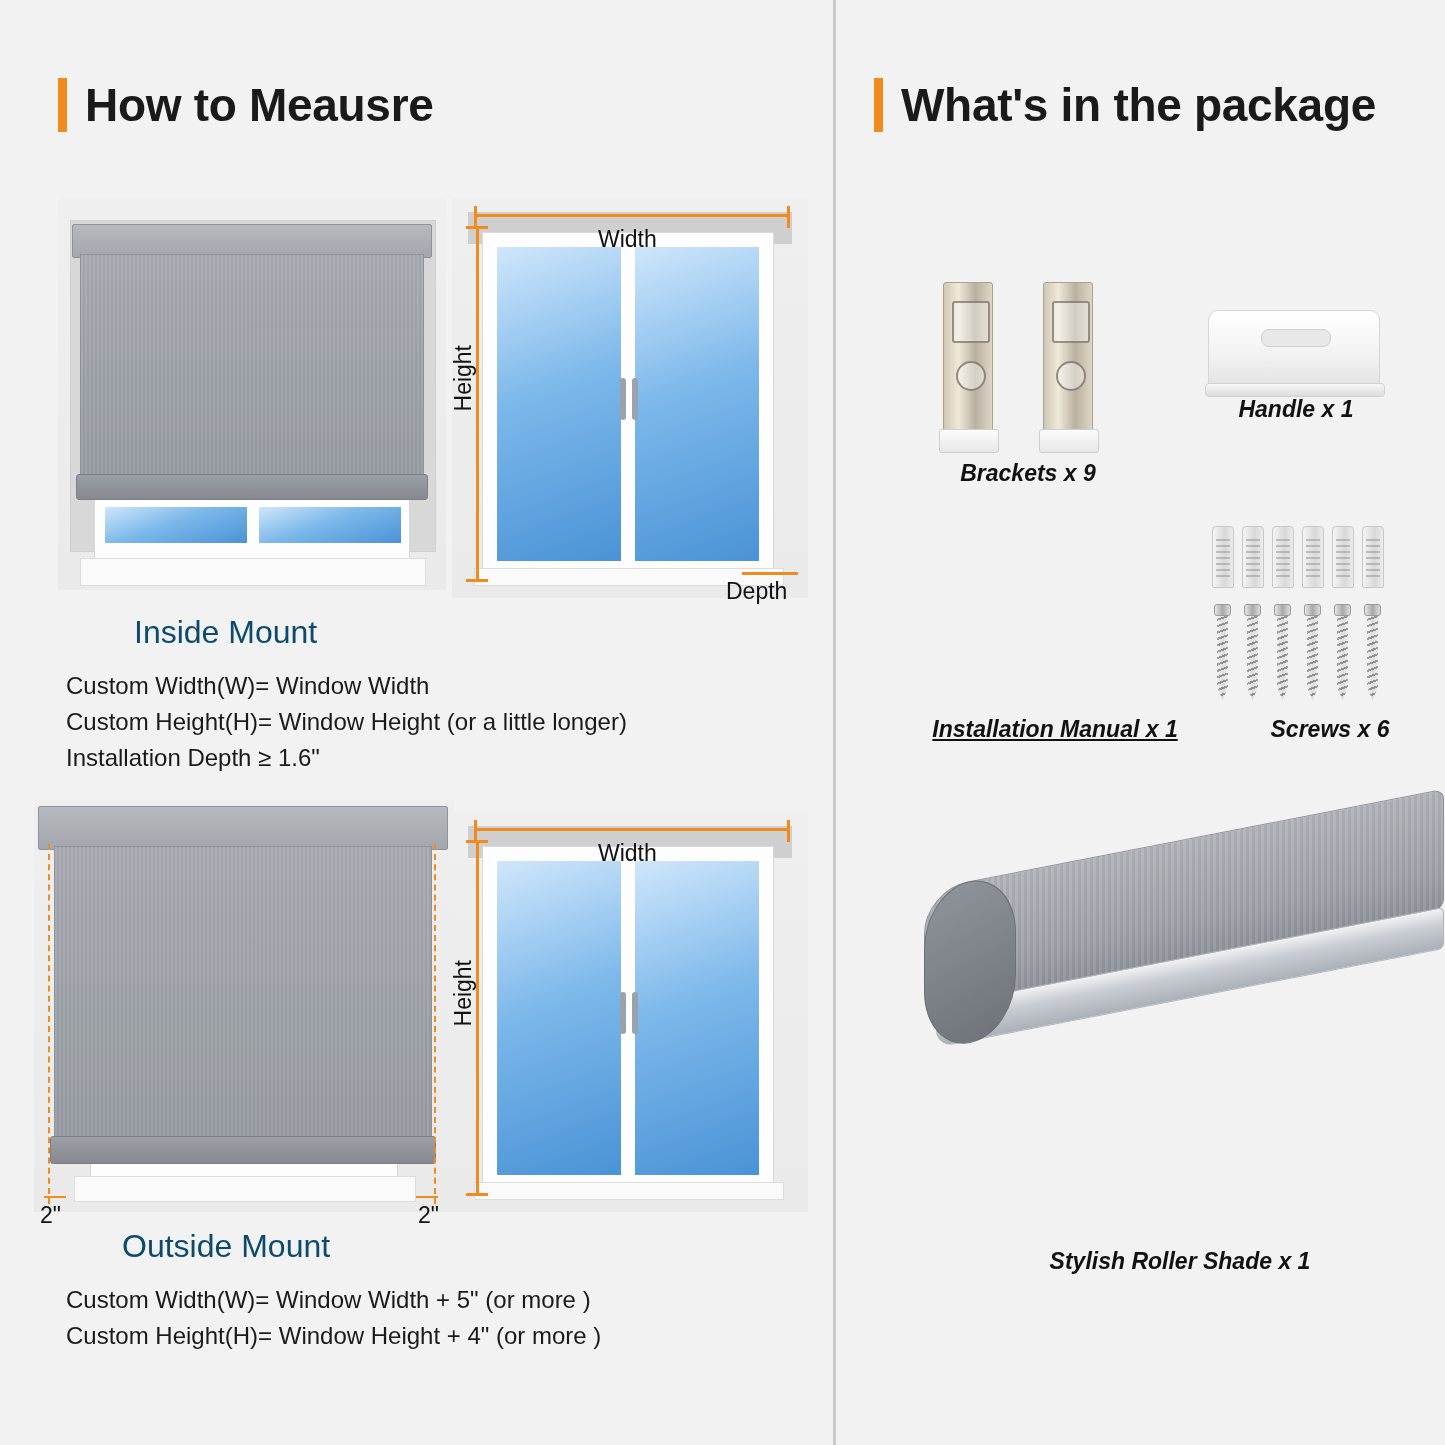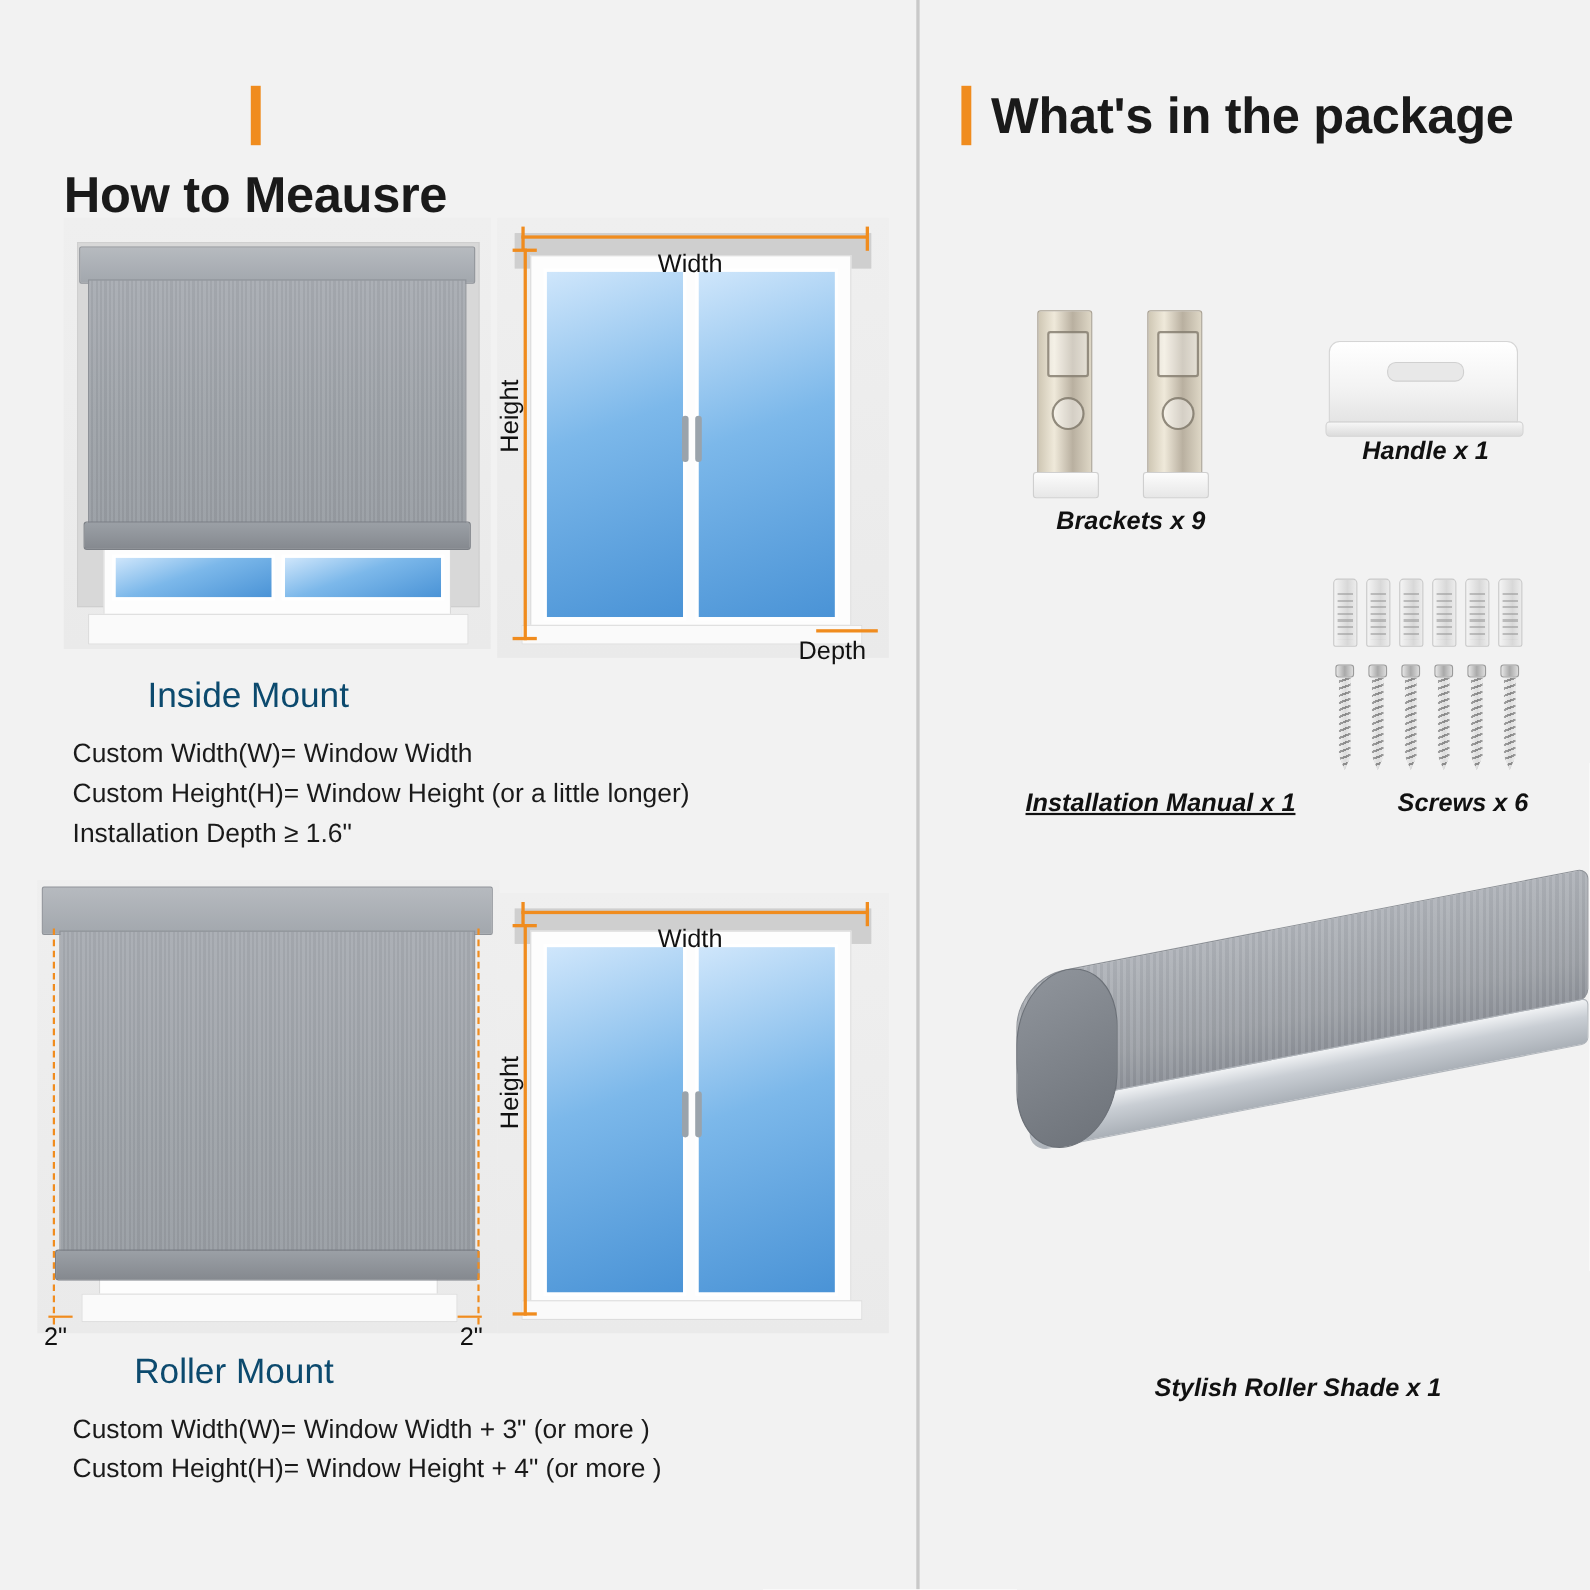--- a/index.html
+++ b/index.html
@@ -47,21 +47,21 @@
     background: #f08c1e;
     flex: 0 0 auto;
   }
   .heading .htext {
     font-size: 46px;
     font-weight: bold;
     color: #1a1a1a;
     white-space: nowrap;
     letter-spacing: -0.3px;
   }
-  #heading-left { left: 58px; top: 78px; flex-direction: column; }
+  #heading-left { left: 58px; top: 78px; }
   #heading-right { left: 874px; top: 78px; text-align: center; }
 
   
   .mount-title {
     position: absolute;
     font-size: 32px;
     color: #0c4a6e;
     font-weight: normal;
   }
   .spec-line {
@@ -468,22 +468,22 @@
     </div>
     <div class="tick-h" style="left:474px; top:828px; width:316px;"></div>
     <div class="tick-cap-v" style="left:474px; top:820px;"></div>
     <div class="tick-cap-v" style="left:787px; top:820px;"></div>
     <div class="dim-label" style="left:598px; top:840px;">Width</div>
     <div class="tick-v" style="left:476px; top:840px; height:356px;"></div>
     <div class="tick-cap-h" style="left:466px; top:840px;"></div>
     <div class="tick-cap-h" style="left:466px; top:1193px;"></div>
     <div class="dim-vert" style="left:450px; top:960px;">Height</div>
 
-    <div class="mount-title" style="left:122px; top:1228px;">Roller Mount</div>
-    <div class="spec-line" style="left:66px; top:1286px;">Custom Width(W)= Window Width + 3" (or more )</div>
+    <div class="mount-title" style="left:122px; top:1228px;">Outside Mount</div>
+    <div class="spec-line" style="left:66px; top:1286px;">Custom Width(W)= Window Width + 5" (or more )</div>
     <div class="spec-line" style="left:66px; top:1322px;">Custom Height(H)= Window Height + 4" (or more )</div>
   </div>
 
   <div class="divider"></div>
 
   <div class="col-right">
 
     <div class="heading" id="heading-right" style="left:36px; top:78px;">
       <div class="bar"></div>
       <div class="htext">What's in the package</div>

